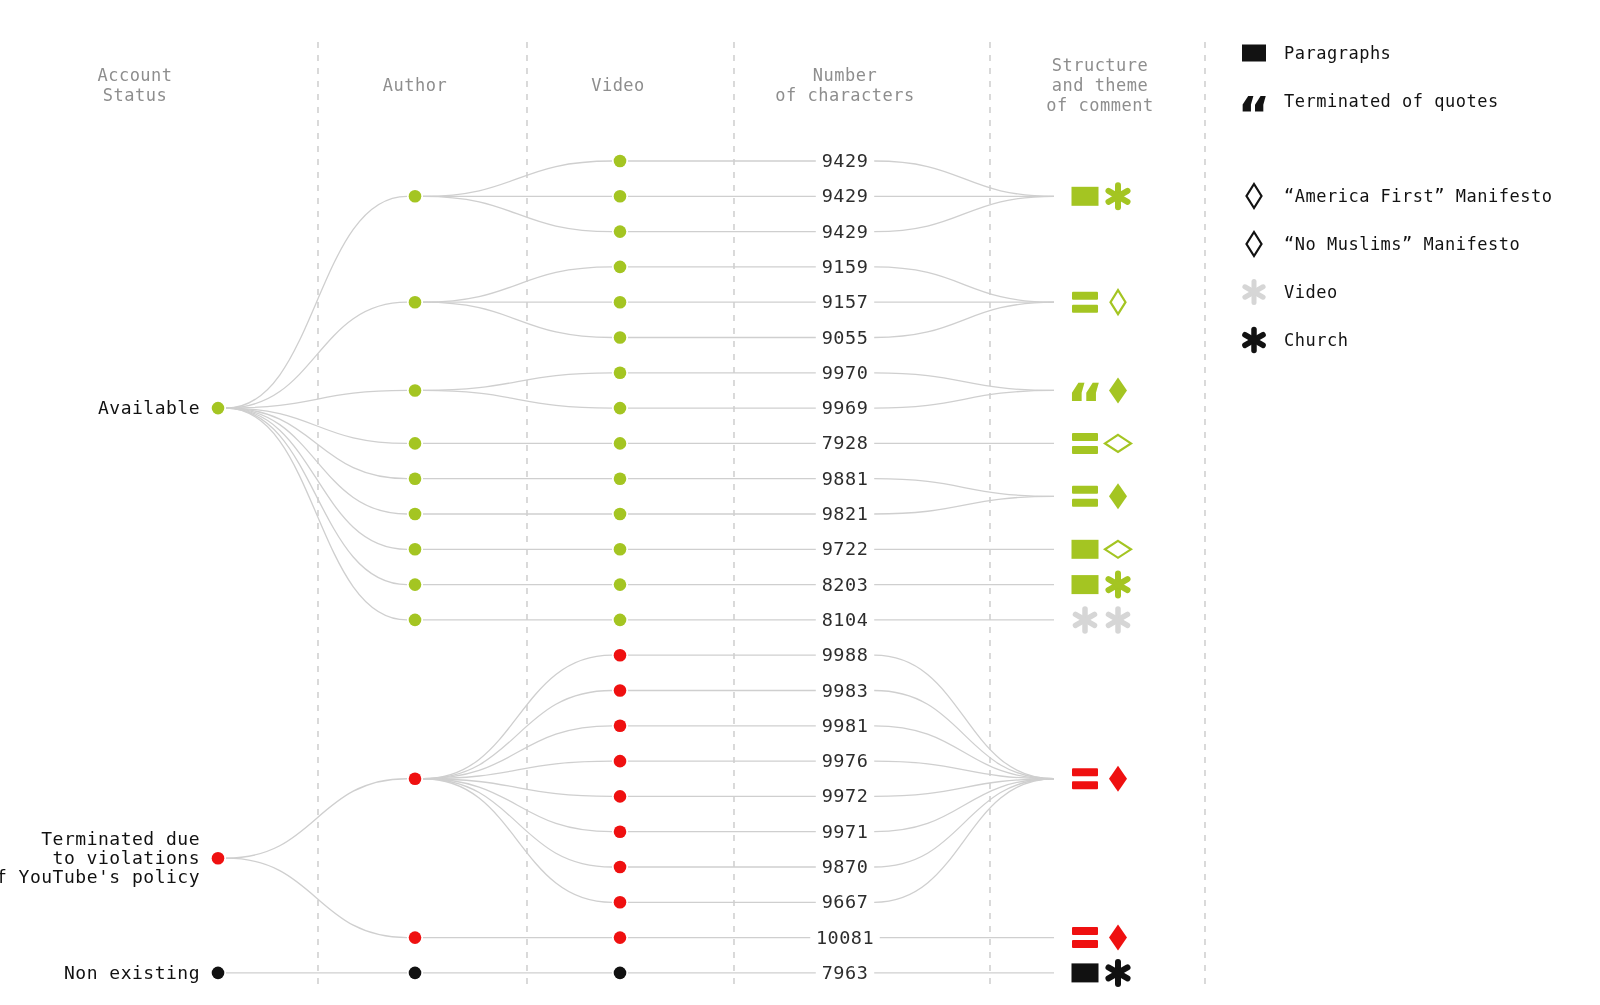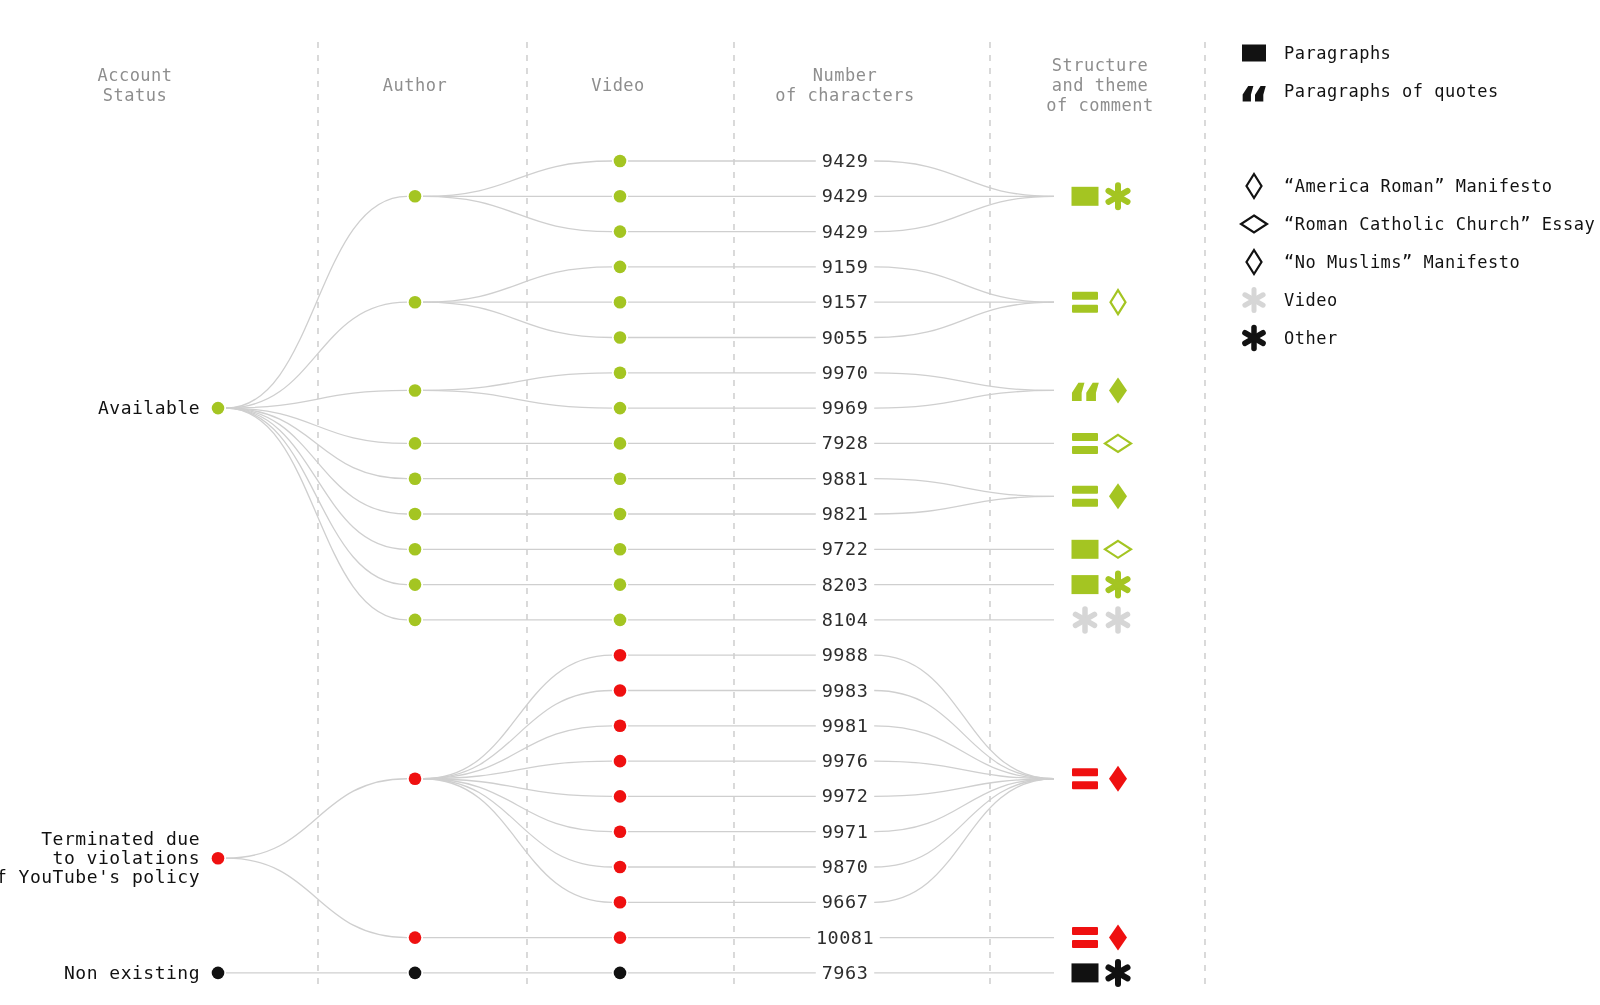--- a/index.html
+++ b/index.html
@@ -1,21 +1,21 @@
 <!DOCTYPE html>
 <html><head>
 <meta charset="utf-8">
 <style>
   html,body{margin:0;padding:0;background:#ffffff;}
   body{width:1600px;height:1005px;overflow:hidden;
        font-family:"DejaVu Sans Mono","Liberation Mono",monospace;}
   .stage{position:relative;width:1600px;height:1005px;background:#fff;}
   #chart-svg{position:absolute;left:0;top:0;}
   #legend{position:absolute;left:1232px;top:34px;width:368px;}
-  .lblock{display:flex;flex-direction:column;}
+  .lblock{display:flex;flex-direction:column;gap:10px;}
   .lblock.second{margin-top:57px;}
   .lrow{display:flex;align-items:center;height:38px;}
   .licon{width:44px;height:34px;display:flex;align-items:center;justify-content:center;flex:0 0 44px;}
   .llabel{font-size:17px;color:#121212;margin-left:8px;white-space:nowrap;letter-spacing:0.5px;}
 </style>
 </head>
 <body>
 
 <div class="stage">
   <svg id="chart-svg" width="1600" height="1005" viewBox="0 0 1600 1005" xmlns="http://www.w3.org/2000/svg">
@@ -252,39 +252,31 @@
             </svg>
           </span>
           <span class="llabel">Paragraphs</span>
         </div>
         <div class="lrow">
           <span class="licon">
             <svg width="44" height="34">
               <text x="22" y="48" font-size="50" font-weight="bold" fill="#121212" text-anchor="middle" font-family="&quot;DejaVu Sans&quot;,&quot;Liberation Sans&quot;,sans-serif">“</text>
             </svg>
           </span>
-          <span class="llabel">Paragraphs of quotes</span>
+          <span class="llabel">Terminated of quotes</span>
         </div>
       </div>
       <div class="lblock second">
         <div class="lrow">
           <span class="licon">
             <svg width="44" height="34">
               <path d="M22,5 L29.5,17 L22,29 L14.5,17 Z" fill="none" stroke="#121212" stroke-width="2.2" stroke-linejoin="miter"></path>
             </svg>
           </span>
-          <span class="llabel">“America Roman” Manifesto</span>
-        </div>
-        <div class="lrow">
-          <span class="licon">
-            <svg width="44" height="34">
-              <path d="M22,8.5 L35,17 L22,25.5 L9,17 Z" fill="none" stroke="#121212" stroke-width="2.2" stroke-linejoin="miter"></path>
-            </svg>
-          </span>
-          <span class="llabel">“Roman Catholic Church” Essay</span>
+          <span class="llabel">“America First” Manifesto</span>
         </div>
         <div class="lrow">
           <span class="licon">
             <svg width="44" height="34">
               <path d="M22,5 L29.5,17 L22,29 L14.5,17 Z" fill="none" stroke="#121212" stroke-width="2.2" stroke-linejoin="miter"></path>
             </svg>
           </span>
           <span class="llabel">“No Muslims” Manifesto</span>
         </div>
         <div class="lrow">
@@ -302,17 +294,17 @@
         <div class="lrow">
           <span class="licon">
             <svg width="44" height="34">
               <g>
                 <line x1="22" y1="27.5" x2="22" y2="6.5" stroke="#121212" stroke-width="5.5" stroke-linecap="round"></line>
                 <line x1="12.906733260263394" y1="22.25" x2="31.093266739736606" y2="11.75" stroke="#121212" stroke-width="5.5" stroke-linecap="round"></line>
                 <line x1="31.093266739736606" y1="22.25" x2="12.906733260263394" y2="11.75" stroke="#121212" stroke-width="5.5" stroke-linecap="round"></line>
               </g>
             </svg>
           </span>
-          <span class="llabel">Other</span>
+          <span class="llabel">Church</span>
         </div>
       </div>
     </div>
 </div>
 
 </body></html>

